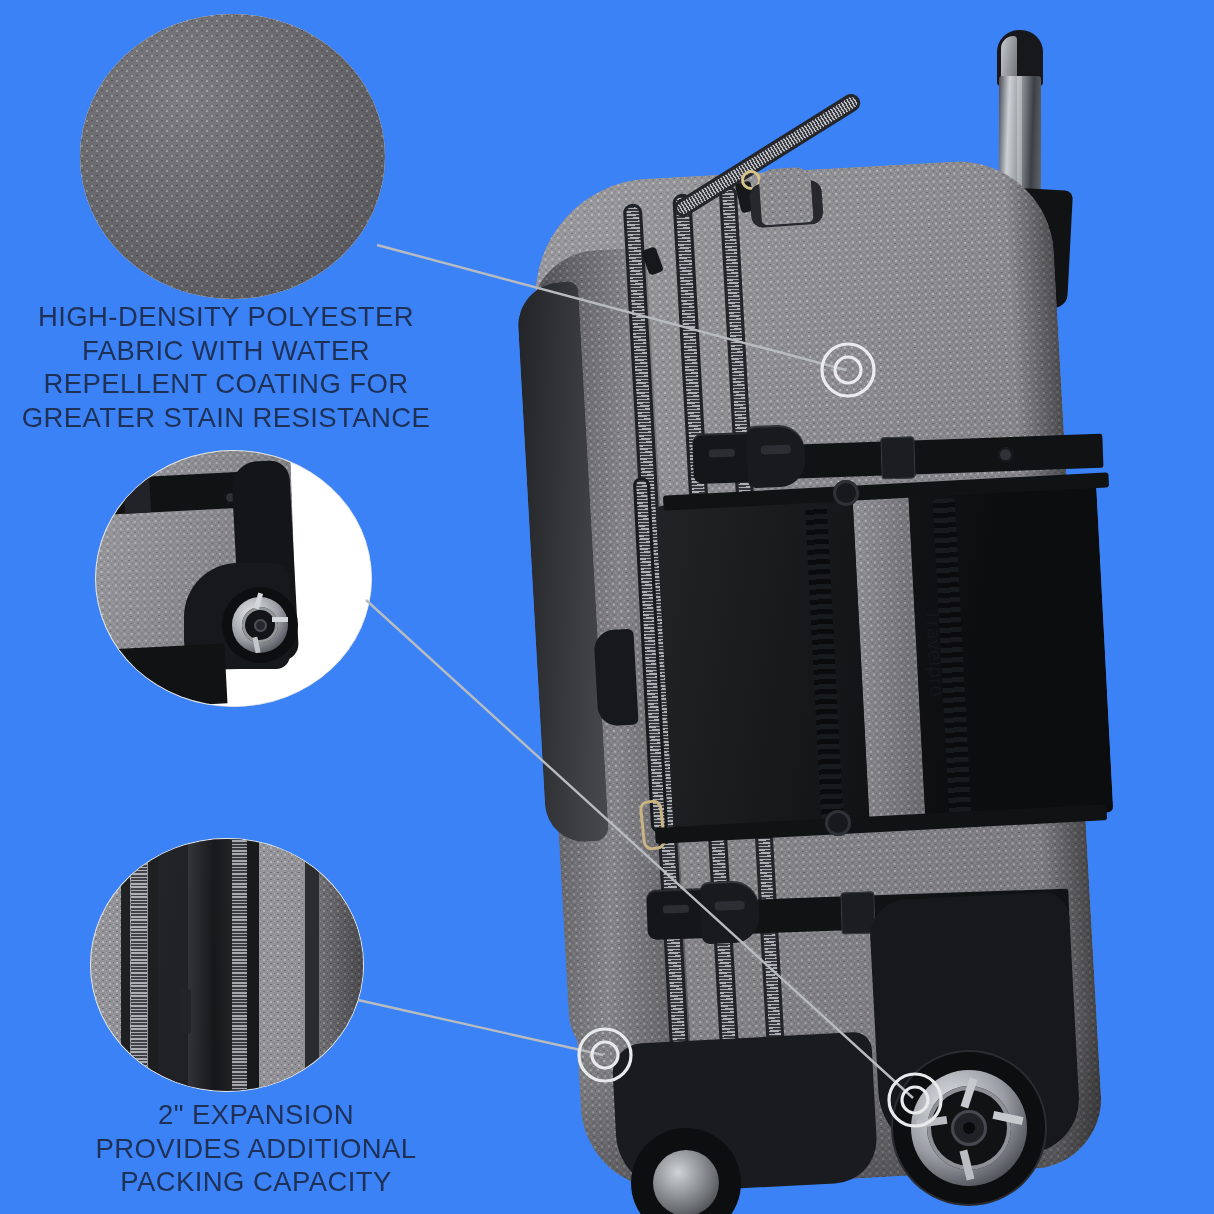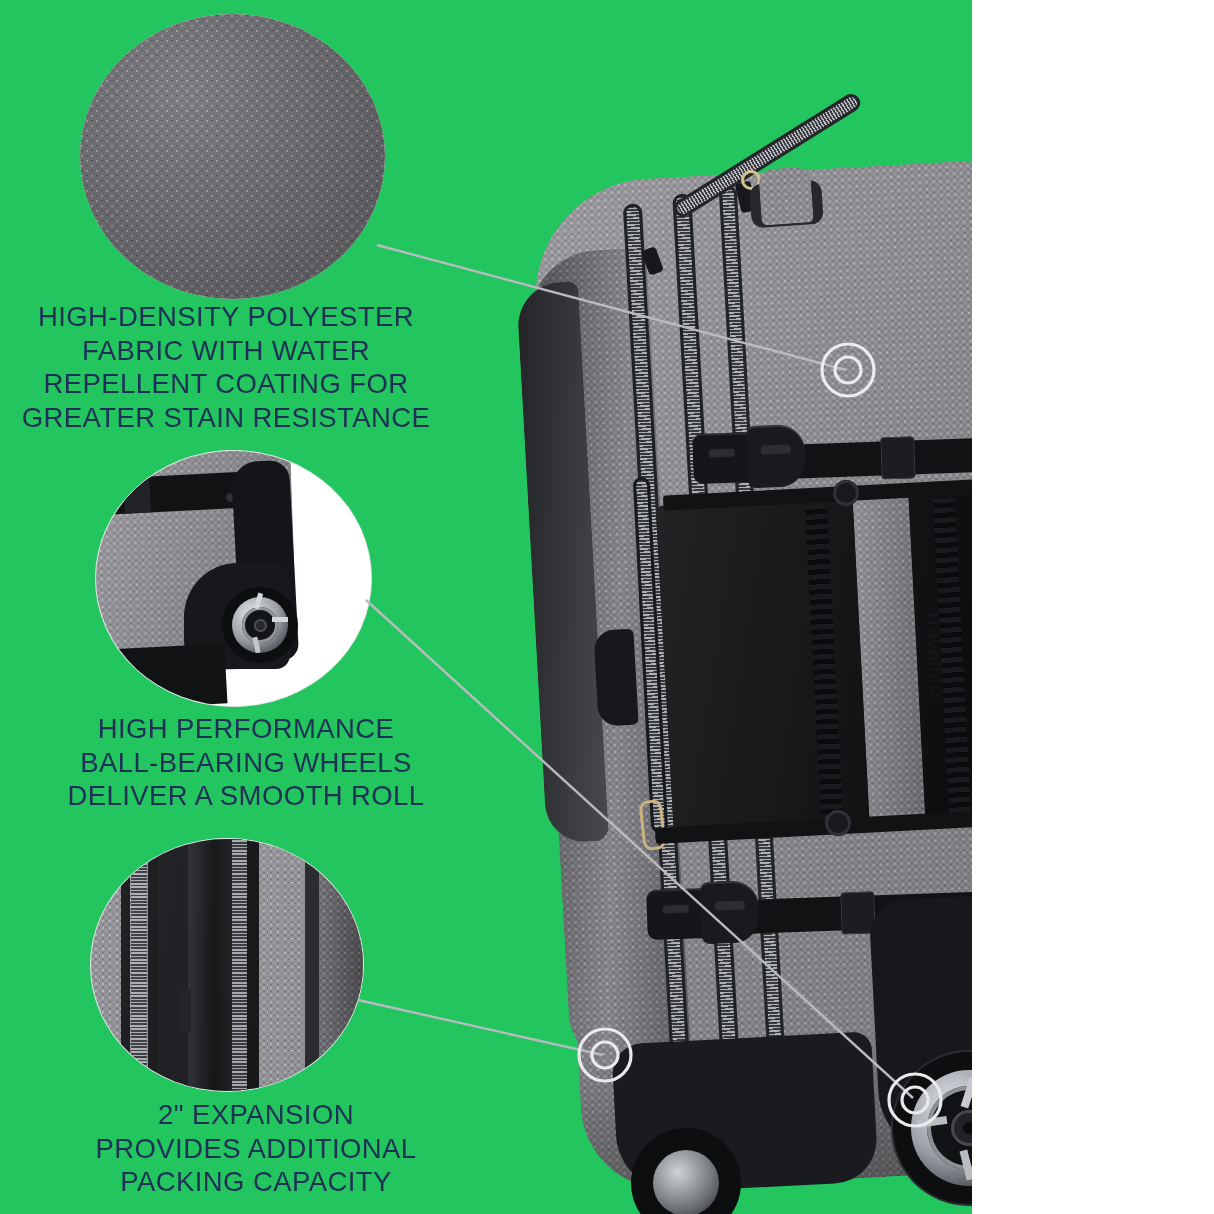--- a/index.html
+++ b/index.html
@@ -1,17 +1,17 @@
 <!DOCTYPE html>
 <html><head>
 <meta charset="utf-8">
 <style>
   html,body{margin:0;padding:0;background:#ffffff;}
   body{width:1214px;height:1214px;overflow:hidden;font-family:"Liberation Sans",sans-serif;}
-  #stage{position:relative;width:972px;height:1214px;background:#22c55e;overflow:hidden;}
+  #stage{position:relative;width:1214px;height:1214px;background:#3b82f6;overflow:hidden;}
 
   
   .caption{
     position:absolute;
     color:#1f3057;
     font-family:"Liberation Sans",sans-serif;
     font-weight:400;
     letter-spacing:.4px;
     line-height:1.22;
     text-align:center;
@@ -330,21 +330,18 @@
       <circle cx="605" cy="1055" r="26" fill="none" stroke="#e8eaec" stroke-width="3.2"></circle>
       <circle cx="605" cy="1055" r="13" fill="none" stroke="#e8eaec" stroke-width="3.2"></circle>
     </g>
   </svg>
 
   <div class="caption" id="cap1">HIGH-DENSITY POLYESTER
 FABRIC WITH WATER
 REPELLENT COATING FOR
 GREATER STAIN RESISTANCE</div>
 
-  <div class="caption" id="cap2">HIGH PERFORMANCE
-BALL-BEARING WHEELS
-DELIVER A SMOOTH ROLL</div>
 
   <div class="caption" id="cap3">2" EXPANSION
 PROVIDES ADDITIONAL
 PACKING CAPACITY</div>
 
 </div>
 
 </body></html>

